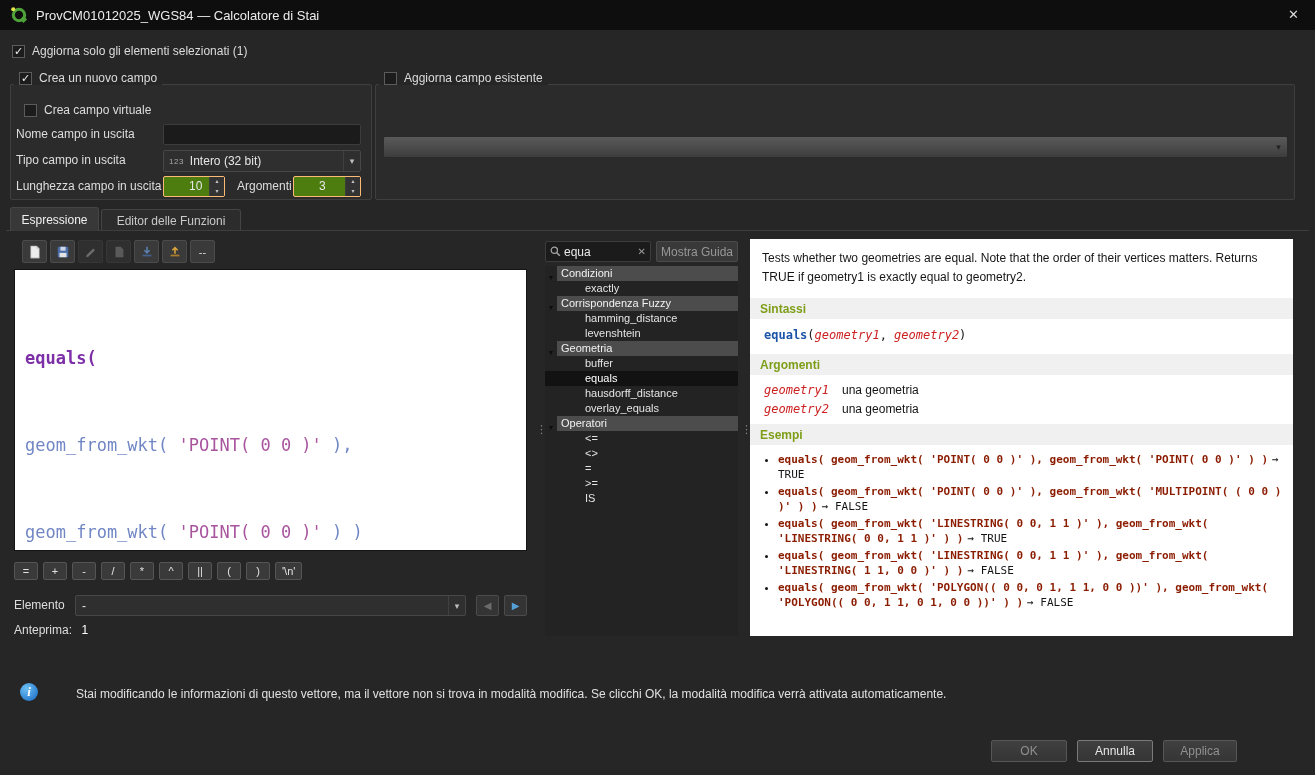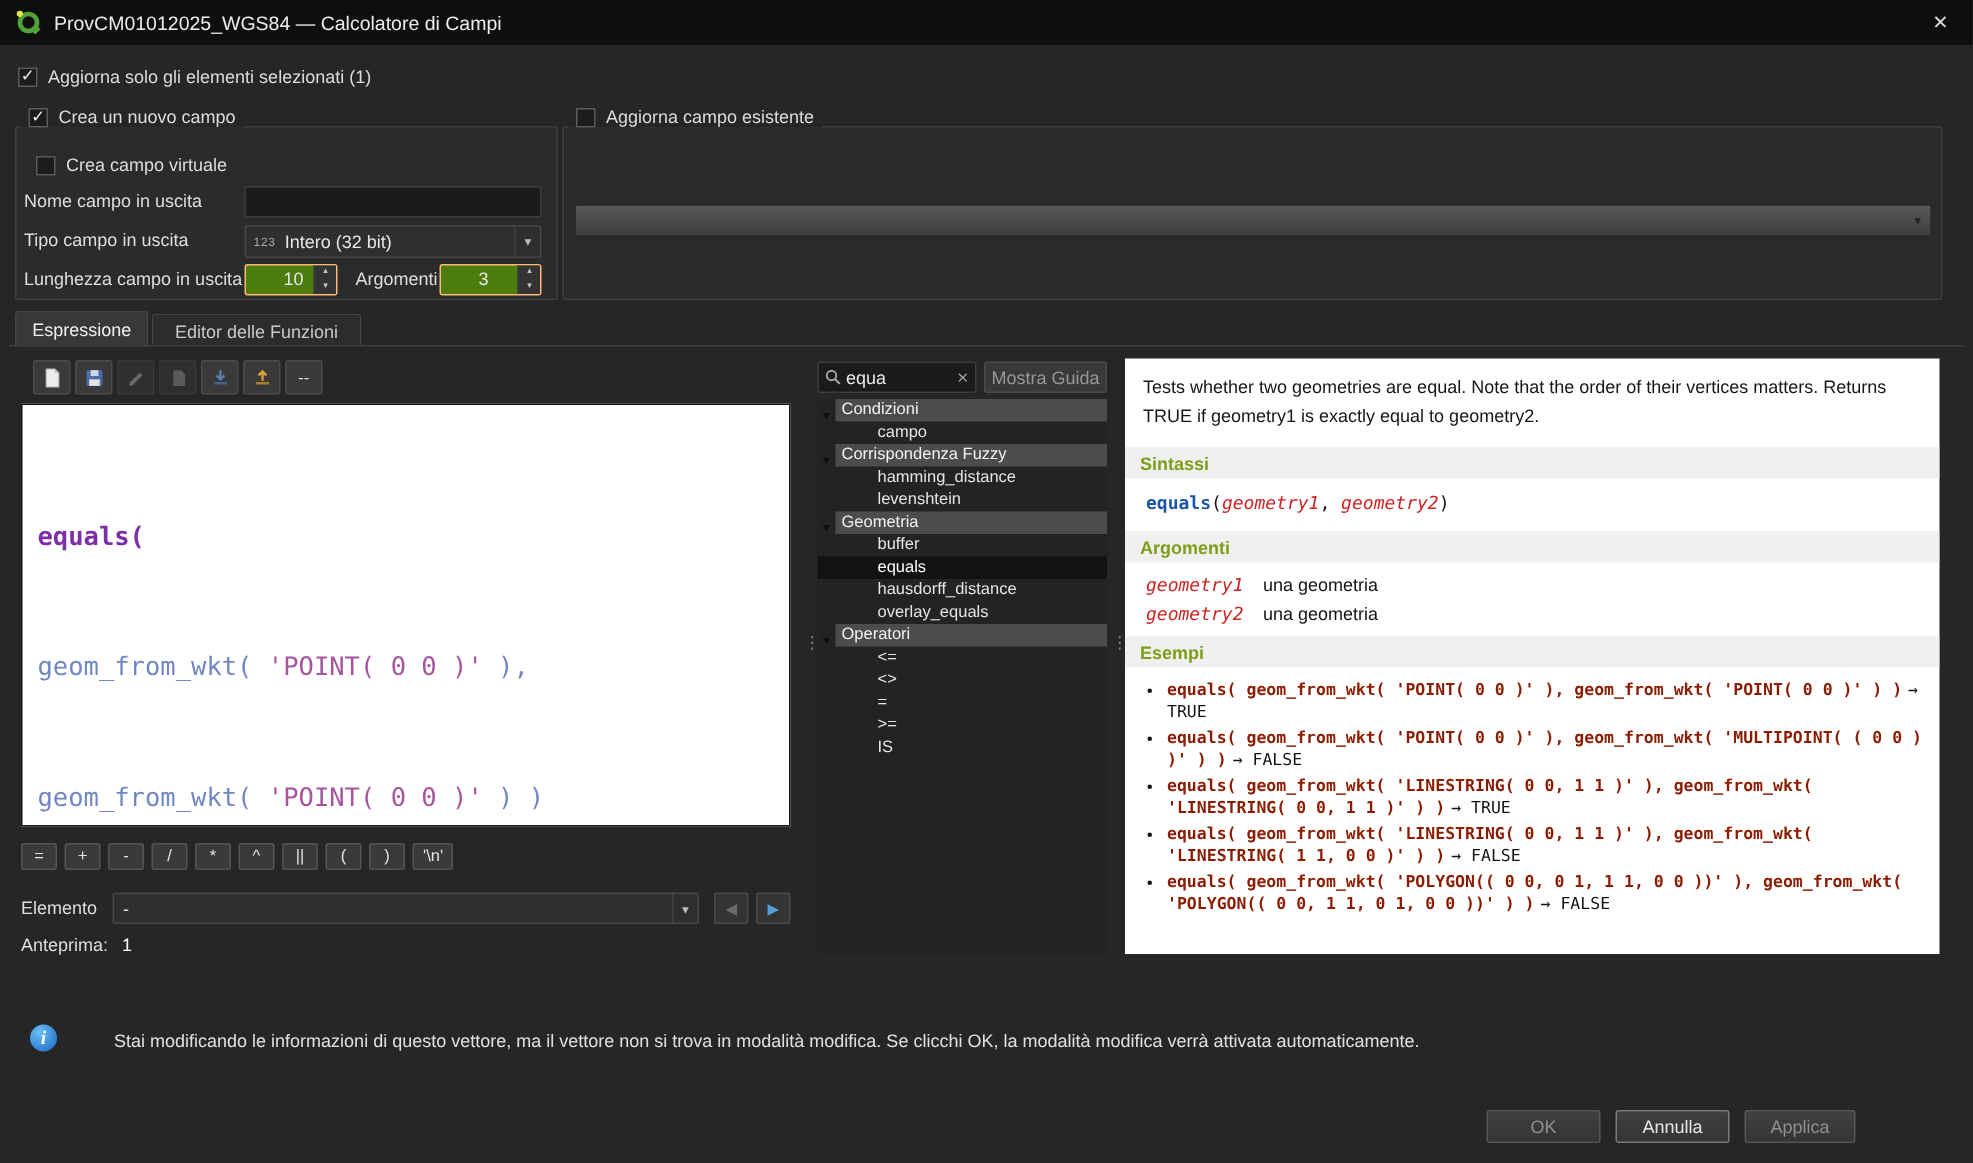--- a/index.html
+++ b/index.html
@@ -166,21 +166,21 @@
 </style>
 </head>
 <body>
 
 <div class="titlebar">
   <svg width="18" height="18" viewBox="0 0 20 20">
     <circle cx="10" cy="10" r="6.3" fill="none" stroke="#4fa33a" stroke-width="3.4"></circle>
     <rect x="12.2" y="12.2" width="5.6" height="5.6" fill="#4fa33a" transform="rotate(45 15 15)"></rect>
     <circle cx="3.6" cy="3.6" r="2.3" fill="#e4e54a"></circle>
   </svg>
-  <span class="title">ProvCM01012025_WGS84 — Calcolatore di Campi</span>
+  <span class="title">ProvCM01012025_WGS84 — Calcolatore di Stai</span>
 </div>
 <div class="close-btn">✕</div>
 
 <div class="checkbox" style="left:12px; top:44px;">
   <span class="cbox">
       <span>✓</span>
     </span>
   <span>Aggiorna solo gli elementi selezionati (1)</span>
 </div>
 
@@ -325,21 +325,21 @@
   <input value="equa" style="">
   <span class="clear-ic">✕</span>
 </div>
 <div class="help-btn">Mostra Guida</div>
 
 <div class="tree">
   <div class="tgroup">
     <span class="tarrow">▼</span>
     <span class="tbar">Condizioni</span>
   </div>
-  <div class="titem">campo</div>
+  <div class="titem">exactly</div>
 
   <div class="tgroup">
     <span class="tarrow">▼</span>
     <span class="tbar">Corrispondenza Fuzzy</span>
   </div>
   <div class="titem">hamming_distance</div>
   <div class="titem">levenshtein</div>
 
   <div class="tgroup">
     <span class="tarrow">▼</span>

